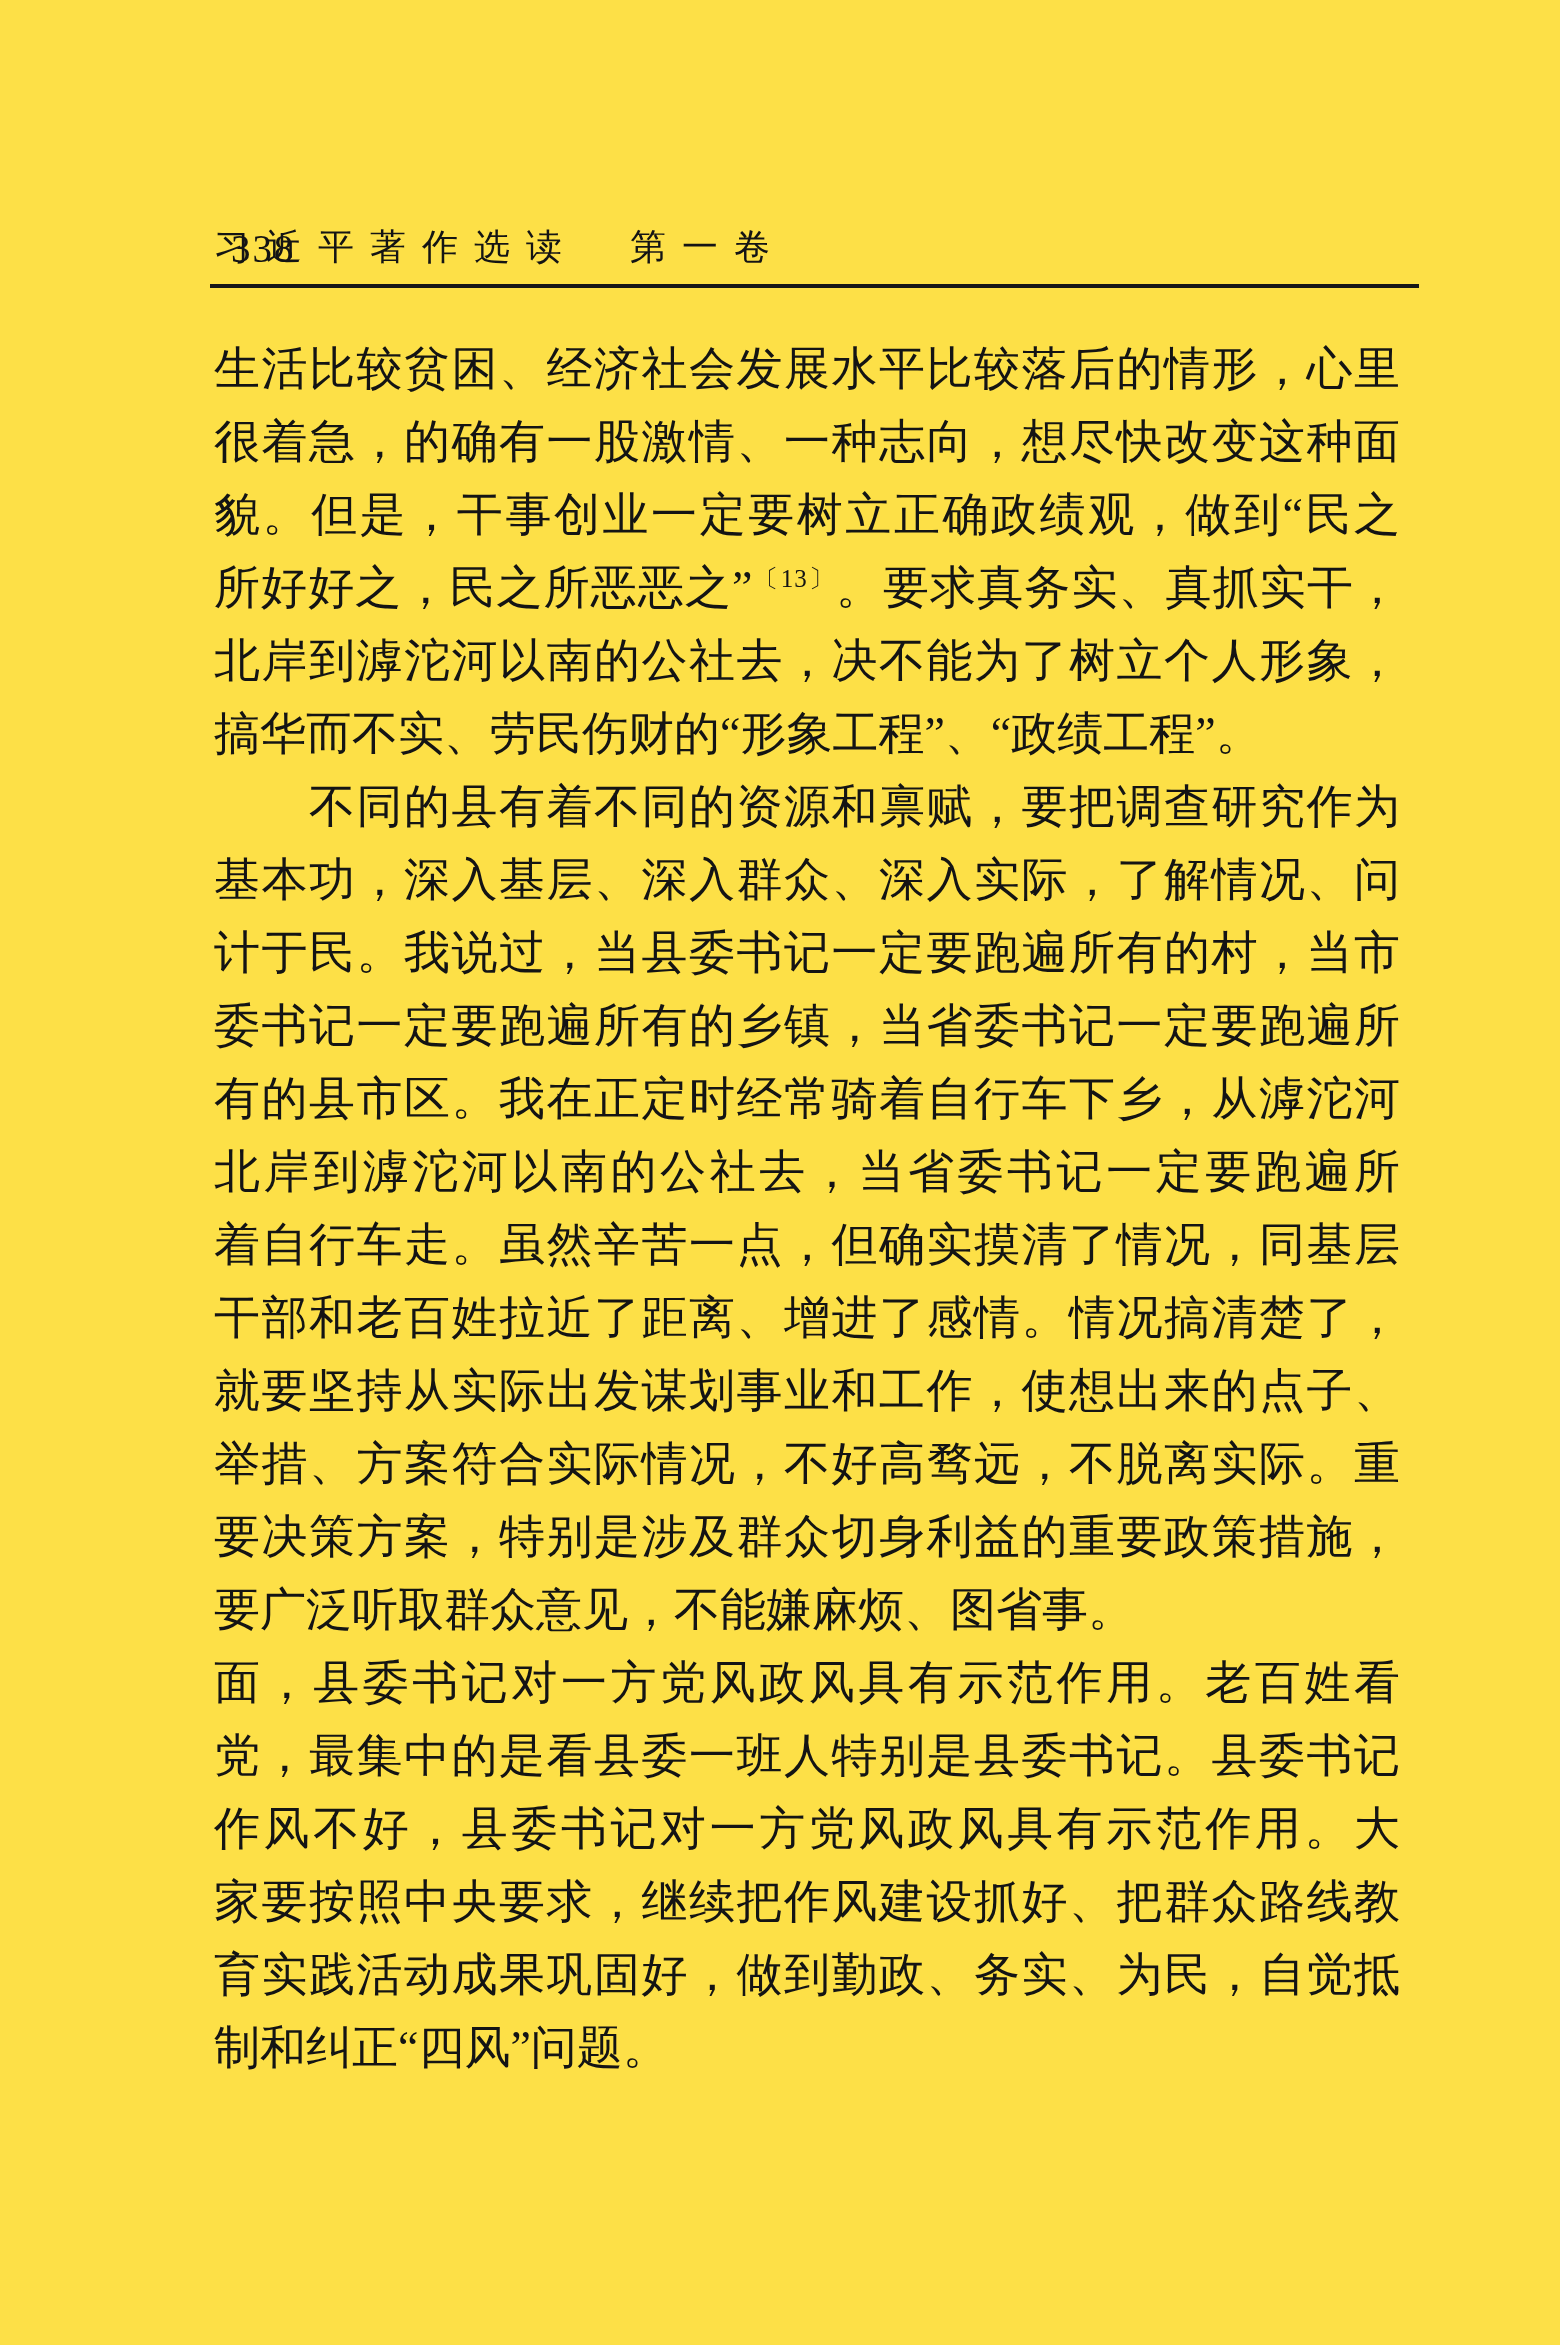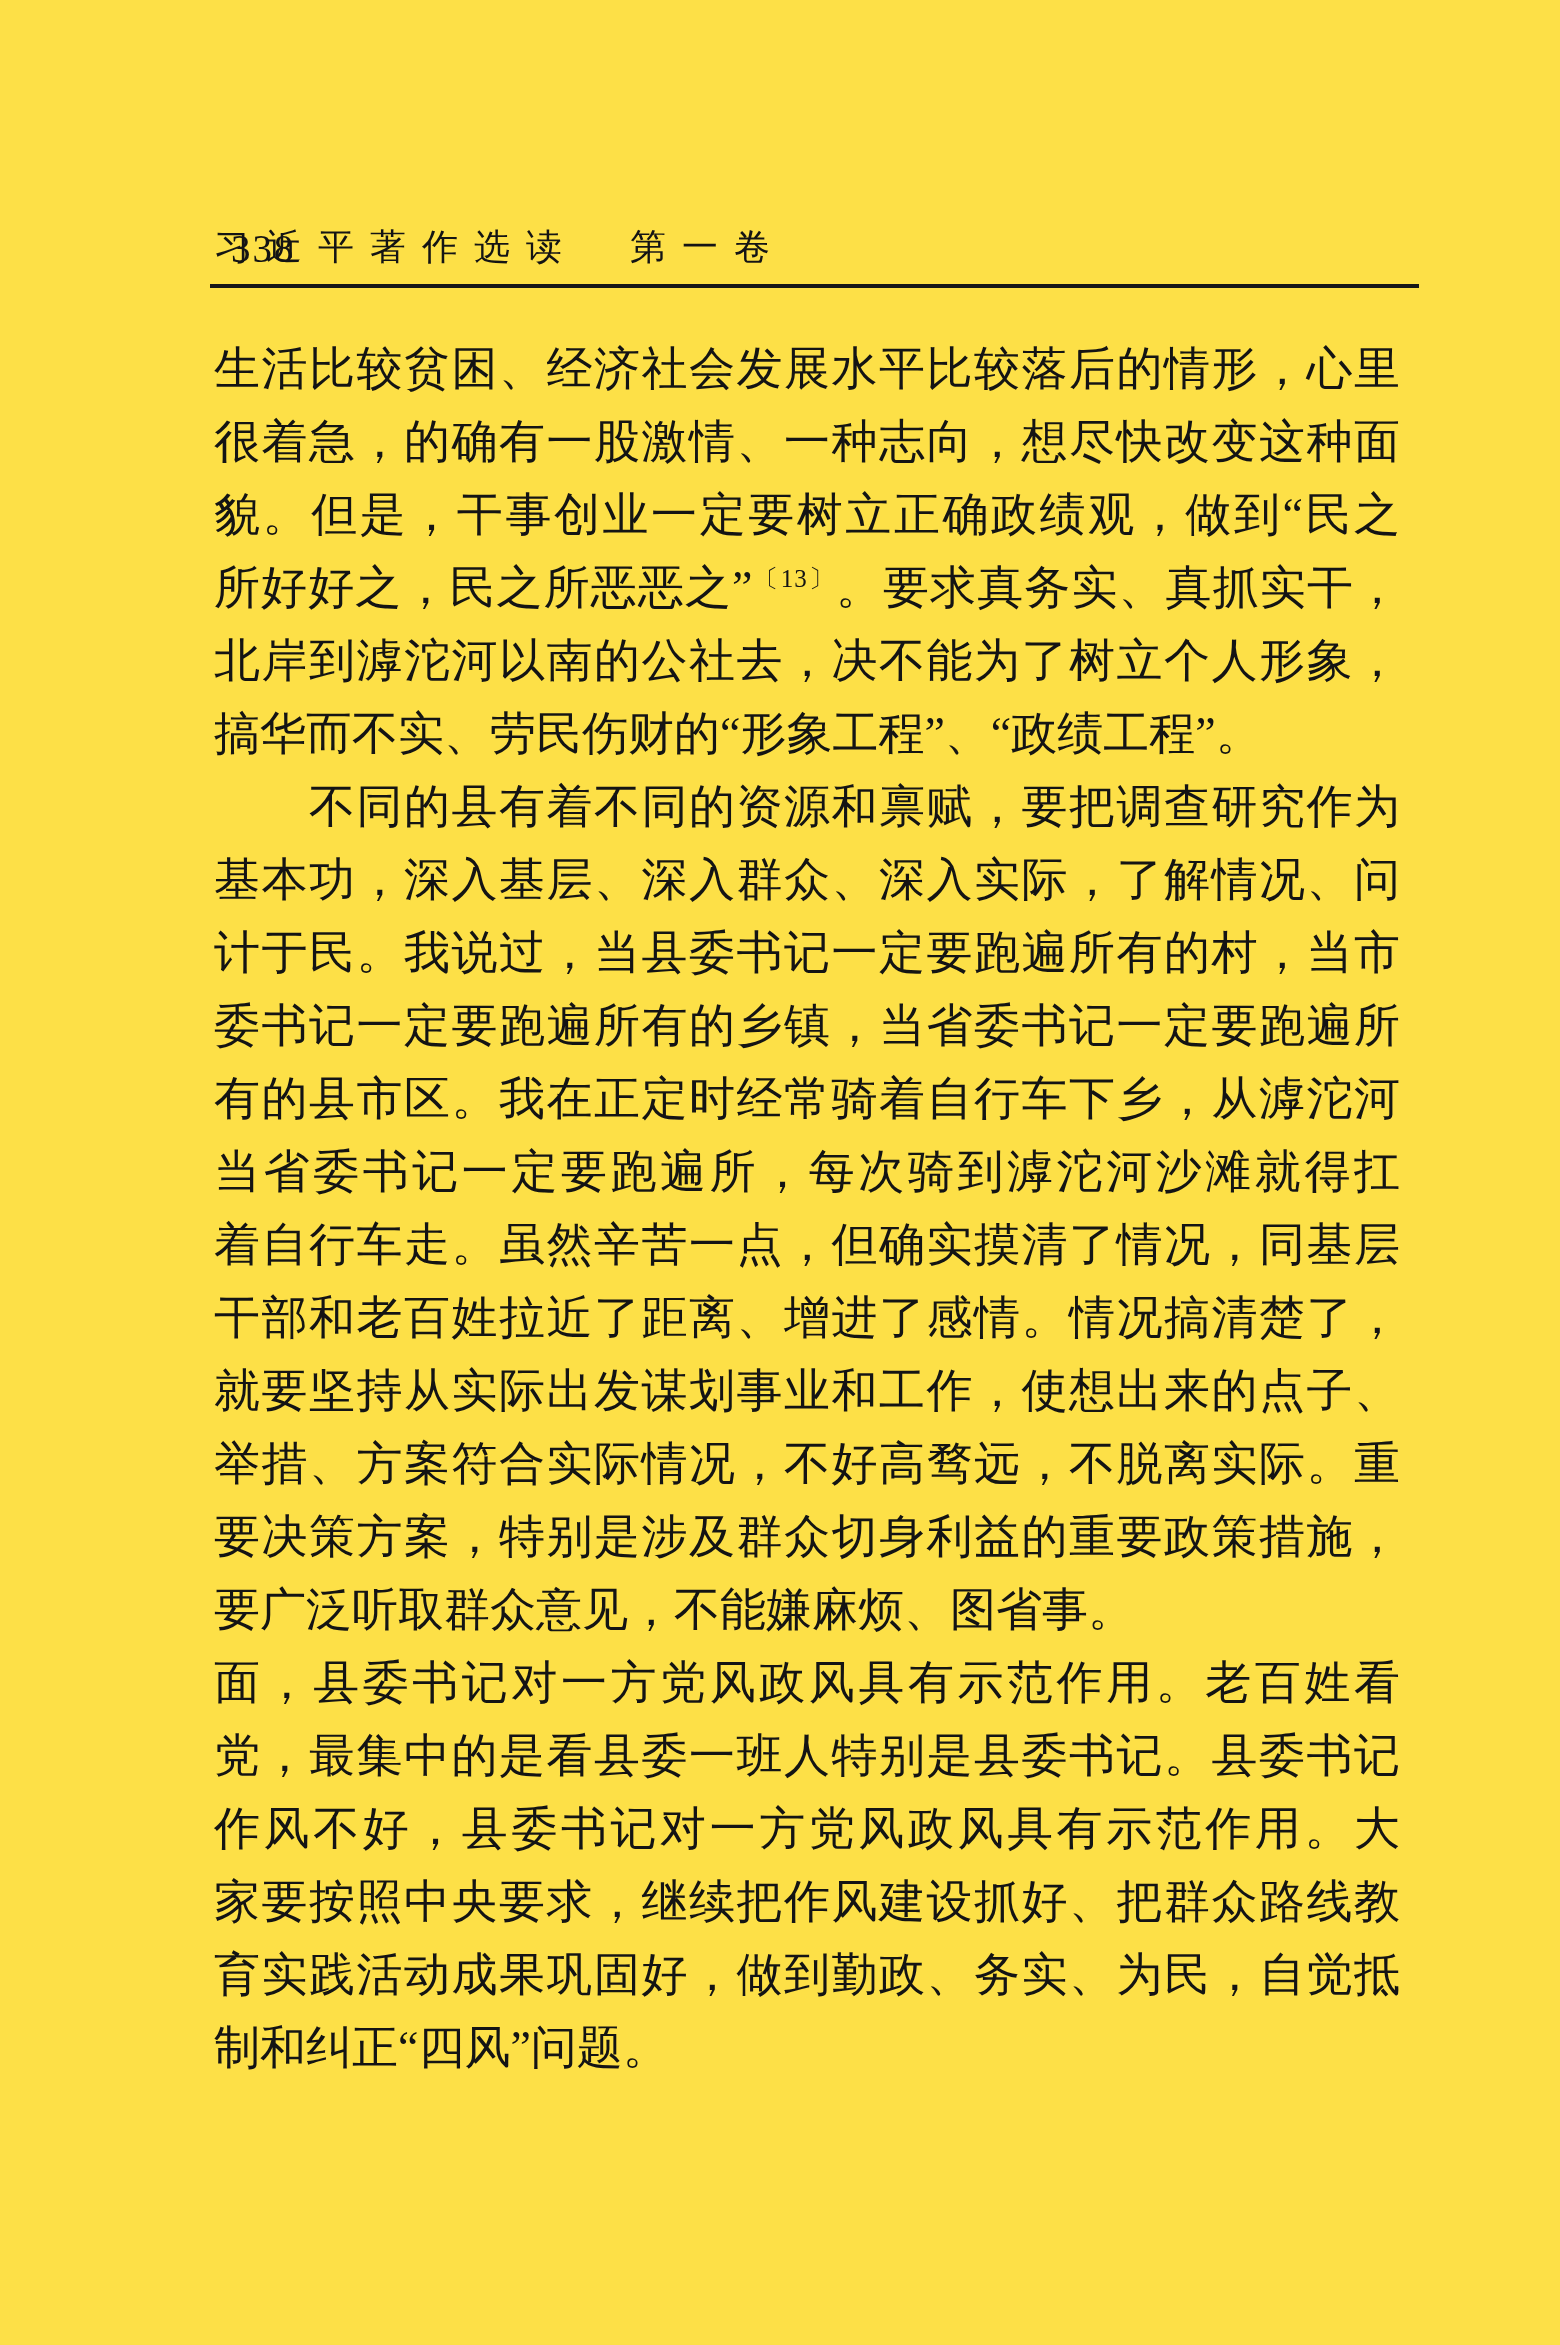--- a/index.html
+++ b/index.html
@@ -87,21 +87,21 @@
     <div class="line">很着急，的确有一股激情、一种志向，想尽快改变这种面</div>
     <div class="line">貌。但是，干事创业一定要树立正确政绩观，做到“民之</div>
     <div class="line"><span>所好好之，民之所恶恶之”</span><span class="fn-sup">〔13〕</span><span>。要求真务实、真抓实干，</span></div>
     <div class="line">北岸到滹沱河以南的公社去，决不能为了树立个人形象，</div>
     <div class="line para-end">搞华而不实、劳民伤财的“形象工程”、“政绩工程”。</div>
     <div class="line">　　不同的县有着不同的资源和禀赋，要把调查研究作为</div>
     <div class="line">基本功，深入基层、深入群众、深入实际，了解情况、问</div>
     <div class="line">计于民。我说过，当县委书记一定要跑遍所有的村，当市</div>
     <div class="line">委书记一定要跑遍所有的乡镇，当省委书记一定要跑遍所</div>
     <div class="line">有的县市区。我在正定时经常骑着自行车下乡，从滹沱河</div>
-    <div class="line">当省委书记一定要跑遍所，每次骑到滹沱河沙滩就得扛</div>
+    <div class="line">北岸到滹沱河以南的公社去，当省委书记一定要跑遍所</div>
     <div class="line">着自行车走。虽然辛苦一点，但确实摸清了情况，同基层</div>
     <div class="line">干部和老百姓拉近了距离、增进了感情。情况搞清楚了，</div>
     <div class="line">就要坚持从实际出发谋划事业和工作，使想出来的点子、</div>
     <div class="line">举措、方案符合实际情况，不好高骛远，不脱离实际。重</div>
     <div class="line">要决策方案，特别是涉及群众切身利益的重要政策措施，</div>
     <div class="line para-end">要广泛听取群众意见，不能嫌麻烦、图省事。</div>
     <div class="line">面，县委书记对一方党风政风具有示范作用。老百姓看</div>
     <div class="line">党，最集中的是看县委一班人特别是县委书记。县委书记</div>
     <div class="line">作风不好，县委书记对一方党风政风具有示范作用。大</div>
     <div class="line">家要按照中央要求，继续把作风建设抓好、把群众路线教</div>

